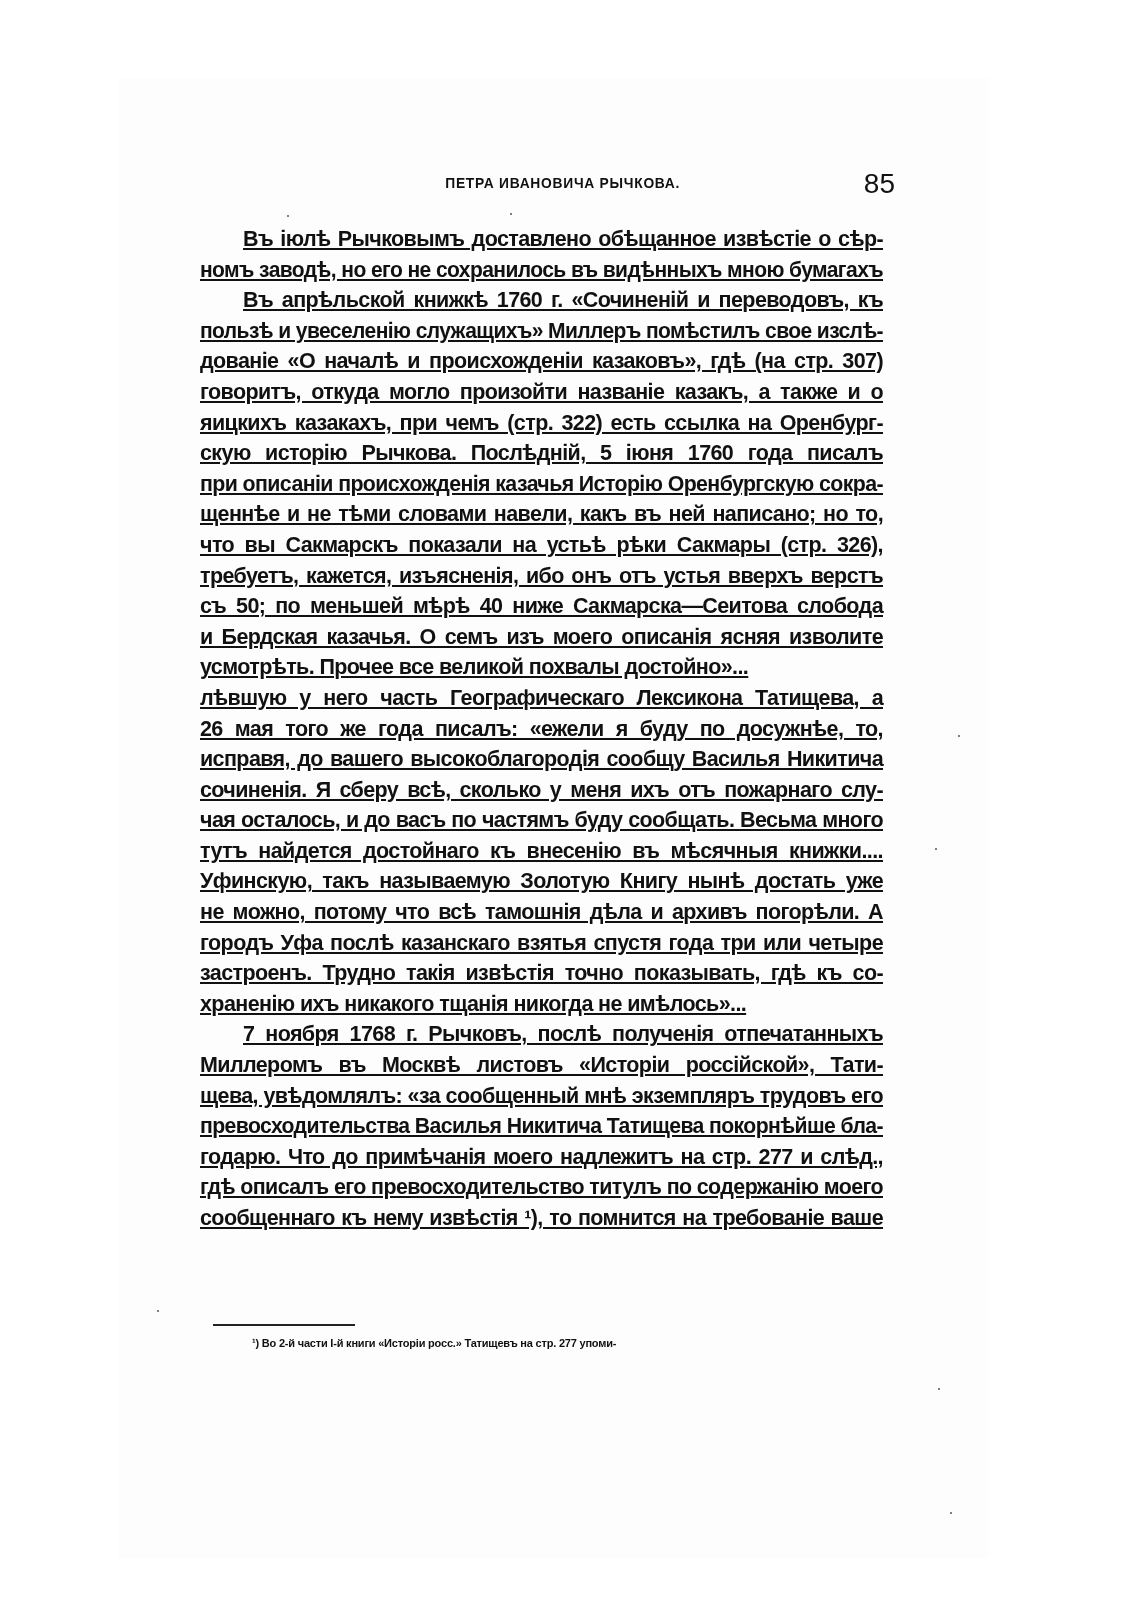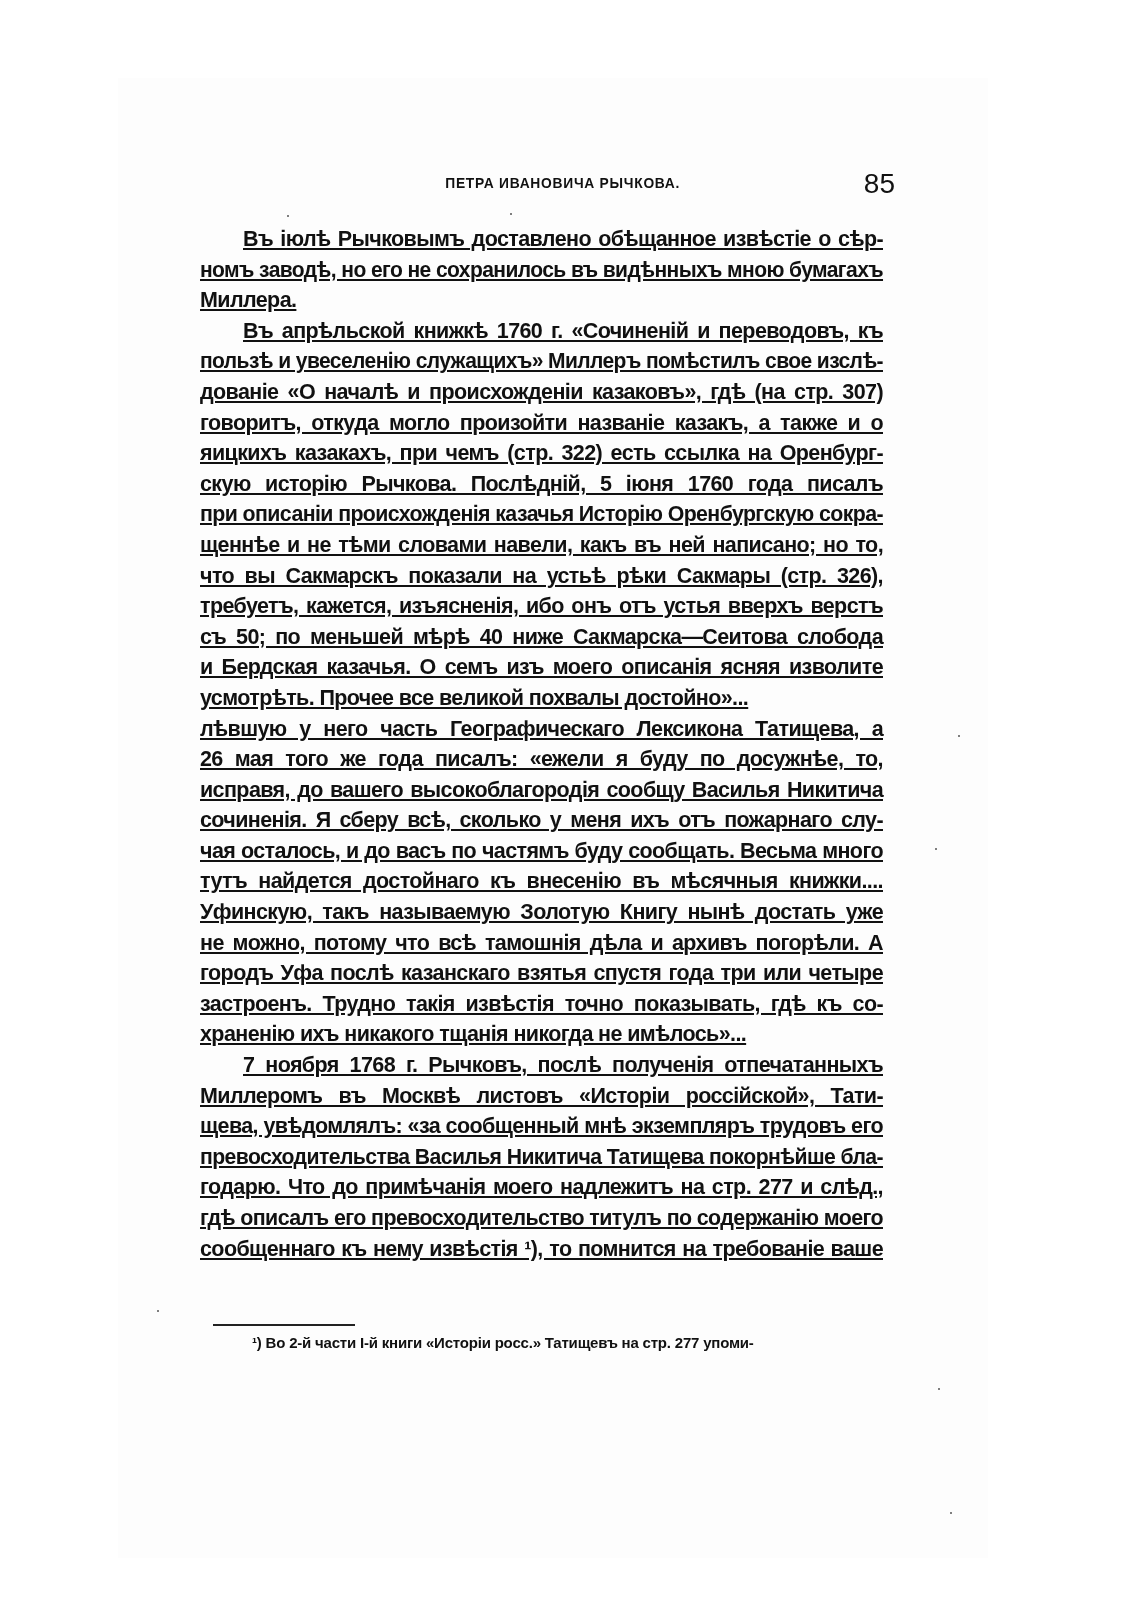--- a/index.html
+++ b/index.html
@@ -89,21 +89,21 @@
     }
     .footnote {
       position: absolute;
       left: 212px;
       top: 1332px;
       width: 683px;
       padding-left: 40px;
       box-sizing: border-box;
       font-family: "Liberation Sans", "DejaVu Sans", sans-serif;
       font-weight: bold;
-      font-size: 15px;
+      font-size: 11px;
       line-height: 22px;
       white-space: nowrap;
       letter-spacing: -0.2px;
     }
     .speck {
       position: absolute;
       width: 2px;
       height: 2px;
       background: #555;
       border-radius: 1px;
@@ -115,21 +115,20 @@
 <div class="page-scan"></div>
 
 <div class="running-head">
   <div class="running-title">ПЕТРА ИВАНОВИЧА РЫЧКОВА.</div>
   <div class="page-number">85</div>
 </div>
 
 <div class="body-text" id="body-text">
     <div class="line indent">Въ іюлѣ Рычковымъ доставлено обѣщанное извѣстіе о сѣр-</div>
     <div class="line" style="transform: scaleX(0.9783); width: 698.172px; text-align-last: justify;">номъ заводѣ, но его не сохранилось въ видѣнныхъ мною бумагахъ</div>
-    <div class="line last">Миллера.</div>
     <div class="line indent">Въ апрѣльской книжкѣ 1760 г. «Сочиненій и переводовъ, къ</div>
     <div class="line" style="transform: scaleX(0.9779); width: 698.422px; text-align-last: justify;">пользѣ и увеселенію служащихъ» Миллеръ помѣстилъ свое изслѣ-</div>
     <div class="line">дованіе «О началѣ и происхожденіи казаковъ», гдѣ (на стр. 307)</div>
     <div class="line">говоритъ, откуда могло произойти названіе казакъ, а также и о</div>
     <div class="line">яицкихъ казакахъ, при чемъ (стр. 322) есть ссылка на Оренбург-</div>
     <div class="line">скую исторію Рычкова. Послѣдній, 5 іюня 1760 года писалъ</div>
     <div class="line" style="transform: scaleX(0.9925); width: 688.156px; text-align-last: justify;">при описаніи происхожденія казачья Исторію Оренбургскую сокра-</div>
     <div class="line">щеннѣе и не тѣми словами навели, какъ въ ней написано; но то,</div>
     <div class="line">что вы Сакмарскъ показали на устьѣ рѣки Сакмары (стр. 326),</div>
     <div class="line">требуетъ, кажется, изъясненія, ибо онъ отъ устья вверхъ верстъ</div>

